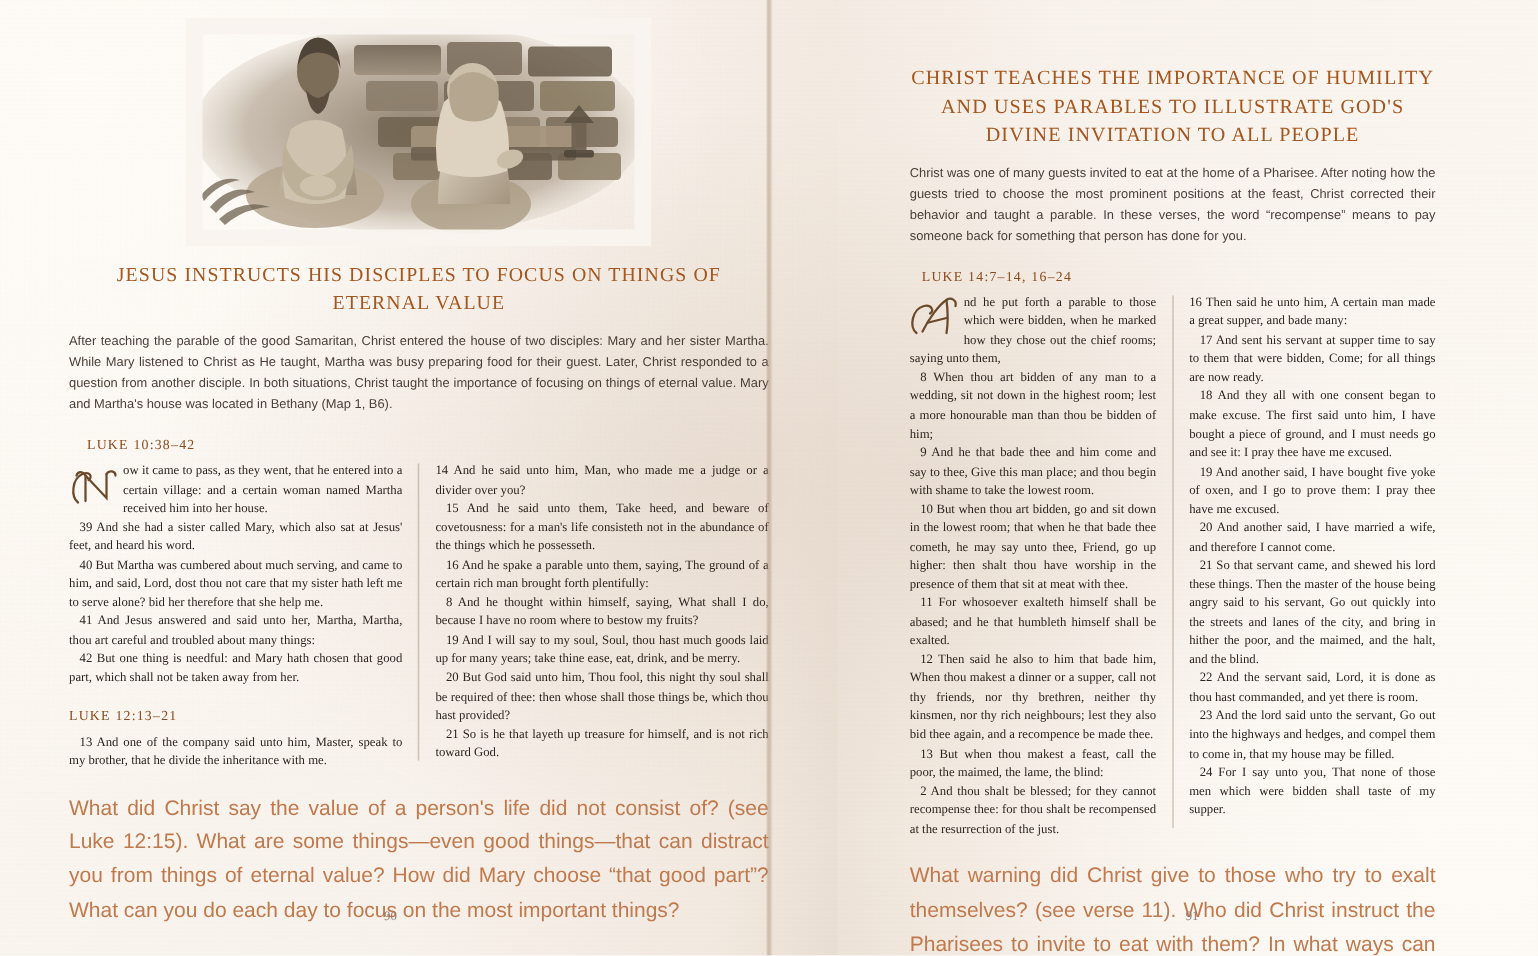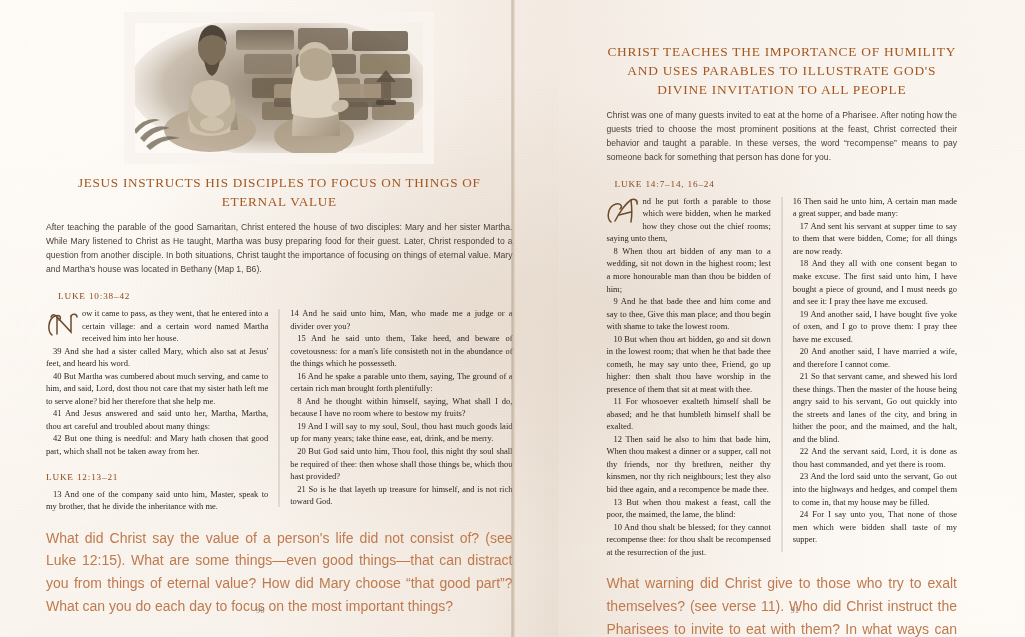--- a/index.html
+++ b/index.html
@@ -268,21 +268,21 @@
           <span class="dropcap">
             <svg viewBox="0 0 34 31" width="34" height="31">
               <g fill="none" stroke="#6b4a2c" stroke-width="1.5" stroke-linecap="round">
                 <path d="M6 27 C1 23 2 11 9 8 C14 6 16 10 13 12"></path>
                 <path d="M11 26 L11 9 L25 24 L25 8"></path>
                 <path d="M25 8 C27 5 31 6 31 9"></path>
                 <path d="M11 9 C9 6 6 6 5 9"></path>
               </g>
             </svg>
           </span>
-          <p class="verse first">ow it came to pass, as they went, that he entered into a certain village: and a certain word named Martha received him into her house.</p>
+          <p class="verse first">ow it came to pass, as they went, that he entered into a certain village: and a certain woman named Martha received him into her house.</p>
         </div>
 
         <p class="verse">39 And she had a sister called Mary, which also sat at Jesus' feet, and heard his word.</p>
         <p class="verse">40 But Martha was cumbered about much serving, and came to him, and said, Lord, dost thou not care that my sister hath left me to serve alone? bid her therefore that she help me.</p>
         <p class="verse">41 And Jesus answered and said unto her, Martha, Martha, thou art careful and troubled about many things:</p>
         <p class="verse">42 But one thing is needful: and Mary hath chosen that good part, which shall not be taken away from her.</p>
 
         <div class="scripture-ref" style="margin-left:0">Luke 12:13–21</div>
 
         <p class="verse">13 And one of the company said unto him, Master, speak to my brother, that he divide the inheritance with me.</p>
@@ -330,21 +330,21 @@
           </span>
           <p class="verse first">nd he put forth a parable to those which were bidden, when he marked how they chose out the chief rooms; saying unto them,</p>
         </div>
 
         <p class="verse">8 When thou art bidden of any man to a wedding, sit not down in the highest room; lest a more honourable man than thou be bidden of him;</p>
         <p class="verse">9 And he that bade thee and him come and say to thee, Give this man place; and thou begin with shame to take the lowest room.</p>
         <p class="verse">10 But when thou art bidden, go and sit down in the lowest room; that when he that bade thee cometh, he may say unto thee, Friend, go up higher: then shalt thou have worship in the presence of them that sit at meat with thee.</p>
         <p class="verse">11 For whosoever exalteth himself shall be abased; and he that humbleth himself shall be exalted.</p>
         <p class="verse">12 Then said he also to him that bade him, When thou makest a dinner or a supper, call not thy friends, nor thy brethren, neither thy kinsmen, nor thy rich neighbours; lest they also bid thee again, and a recompence be made thee.</p>
         <p class="verse">13 But when thou makest a feast, call the poor, the maimed, the lame, the blind:</p>
-        <p class="verse">10 And thou shalt be blessed; for they cannot recompense thee: for thou shalt be recompensed at the resurrection of the just.</p>
+        <p class="verse">2 And thou shalt be blessed; for they cannot recompense thee: for thou shalt be recompensed at the resurrection of the just.</p>
       </div>
 
       <div class="col">
         <p class="verse first">16 Then said he unto him, A certain man made a great supper, and bade many:</p>
         <p class="verse">17 And sent his servant at supper time to say to them that were bidden, Come; for all things are now ready.</p>
         <p class="verse">18 And they all with one consent began to make excuse. The first said unto him, I have bought a piece of ground, and I must needs go and see it: I pray thee have me excused.</p>
         <p class="verse">19 And another said, I have bought five yoke of oxen, and I go to prove them: I pray thee have me excused.</p>
         <p class="verse">20 And another said, I have married a wife, and therefore I cannot come.</p>
         <p class="verse">21 So that servant came, and shewed his lord these things. Then the master of the house being angry said to his servant, Go out quickly into the streets and lanes of the city, and bring in hither the poor, and the maimed, and the halt, and the blind.</p>
         <p class="verse">22 And the servant said, Lord, it is done as thou hast commanded, and yet there is room.</p>

